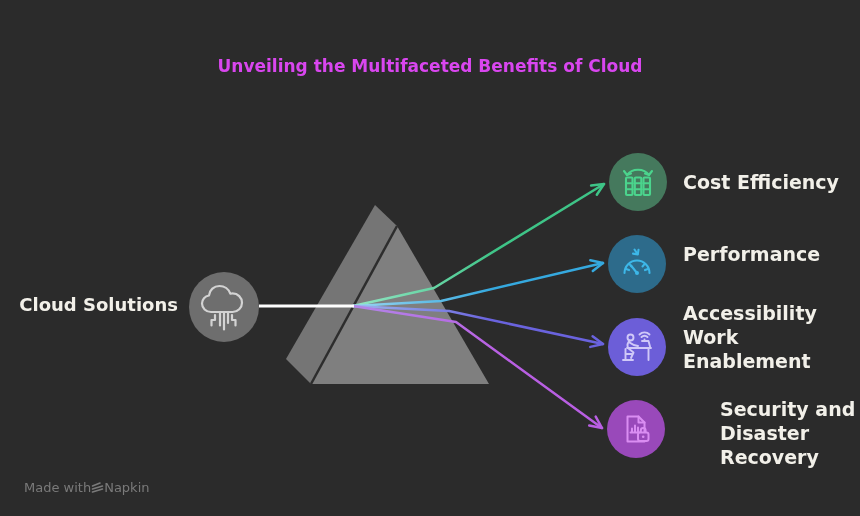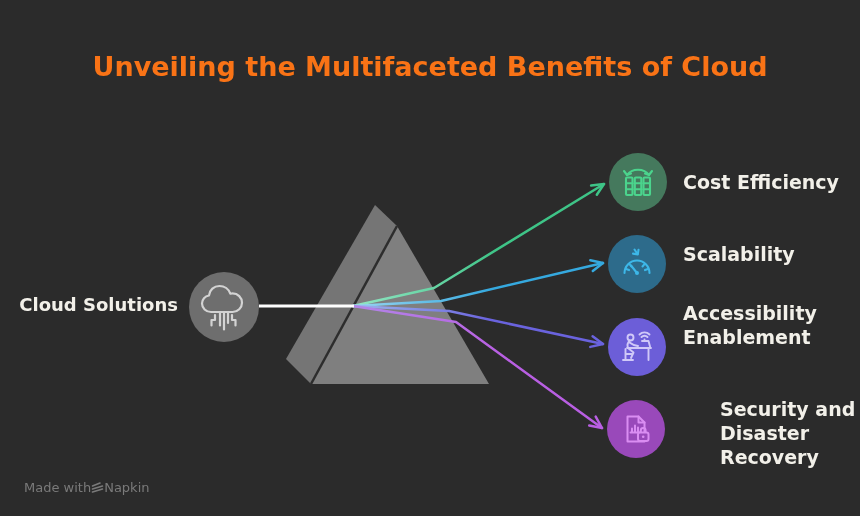--- a/index.html
+++ b/index.html
@@ -5,21 +5,21 @@
   html,body{margin:0;padding:0;}
   body{
     width:860px;height:516px;position:relative;overflow:hidden;
     background:#2b2b2b;
     font-family:"DejaVu Sans","Liberation Sans",sans-serif;
   }
   .abs{position:absolute;}
   
   .title{
     left:0;top:51px;width:860px;text-align:center;
-    color:#f97316;font-size:27px;font-weight:bold;line-height:31px;
+    color:#d946ef;font-size:17px;font-weight:bold;line-height:31px;
   }
   .title .ln{white-space:nowrap;}
   
   .src-label{
     left:10px;top:294px;width:168px;text-align:right;
     color:#f2f0e9;font-size:18px;font-weight:bold;white-space:nowrap;
   }
   
   .blabel{
     left:683px;color:#f2f0e9;font-size:19px;font-weight:bold;line-height:24px;
@@ -122,39 +122,40 @@
   <g transform="translate(11,11)" fill="none" stroke-width="2.1" stroke-linecap="round" stroke-linejoin="round" stroke="#3db7e8">
     <path d="M15.5,3.5 L18.5,8"></path>
     <path d="M14,7.6 L18.8,8.4 L19.5,3.7"></path>
     <path d="M5.5,27 A12.5,12.5 0 0 1 30.5,27"></path>
     <path d="M10,24.1 L7.7,23.2 M12.5,20.5 L10.9,18.6 M23.5,20.5 L25.1,18.6 M26,24.1 L28.3,23.2"></path>
     <path d="M18,27 L12,19.5"></path>
     <circle cx="18" cy="27" r="2" stroke="none" fill="#3db7e8"></circle>
   </g>
 </svg>
 <div class="abs blabel blabel-2">
-  <div class="ln">Scalability</div>
+  <div class="ln">Performance</div>
 </div>
 
 <svg class="abs icon-svg" style="left:608px;top:318px;" width="58" height="58" viewBox="0 0 58 58">
   <circle cx="29" cy="29" r="29" fill="#6c5ed8"></circle>
   <g transform="translate(11,11)" fill="none" stroke-width="1.9" stroke-linecap="round" stroke-linejoin="round" stroke="#d0c9f8">
     <circle cx="11.5" cy="8.5" r="3"></circle>
     <path d="M11,11.5 C8.5,13.5 8,16 9,19"></path>
     <path d="M10.5,13.5 C13,15.5 16,16.5 19,17"></path>
     <path d="M9,19 L14.5,23.5 L12,29"></path>
     <path d="M6.5,20 V31 M4,31 H14 M6.5,25 H12.5"></path>
     <path d="M8,19 H32 M29.5,19 V31"></path>
     <path d="M23,12 L29.5,12 L31,17.5"></path>
     <path d="M22.5,8 A4.2,4.2 0 0 1 28.5,8 M20.5,5.5 A7,7 0 0 1 30.5,5.5"></path>
     <circle cx="25.5" cy="10.5" r="1" stroke="none" fill="#d0c9f8"></circle>
   </g>
 </svg>
 <div class="abs blabel blabel-3">
   <div class="ln">Accessibility</div>
+  <div class="ln">Work</div>
   <div class="ln">Enablement</div>
 </div>
 
 <svg class="abs icon-svg" style="left:607px;top:400px;" width="58" height="58" viewBox="0 0 58 58">
   <circle cx="29" cy="29" r="29" fill="#9949ba"></circle>
   <g transform="translate(11,11)" fill="none" stroke-width="2" stroke-linecap="round" stroke-linejoin="round" stroke="#da8df2">
     <path d="M9.5,5.5 H20.5 L26.5,11.5 V30.5 H9.5 Z"></path>
     <path d="M20.5,5.5 V11.5 H26.5"></path>
     <path d="M12.5,21.5 H21.5 M14,20.5 V17.5 M17,20.5 V14.5 M20,20.5 V16.5"></path>
     <g fill="#9949ba">

